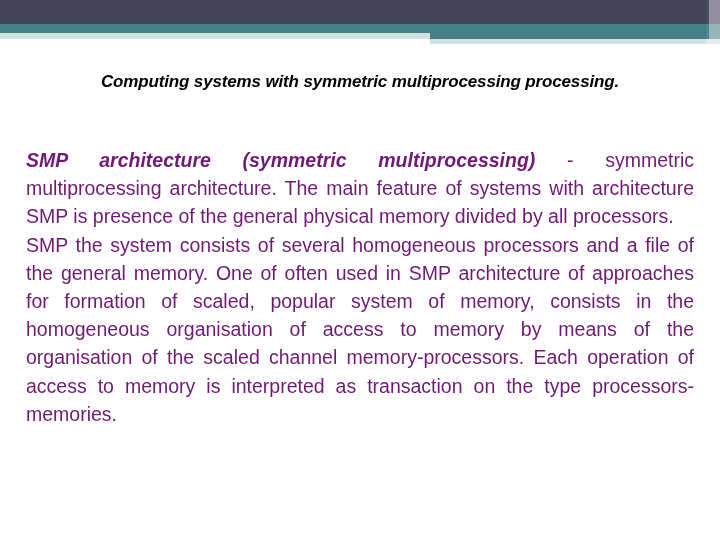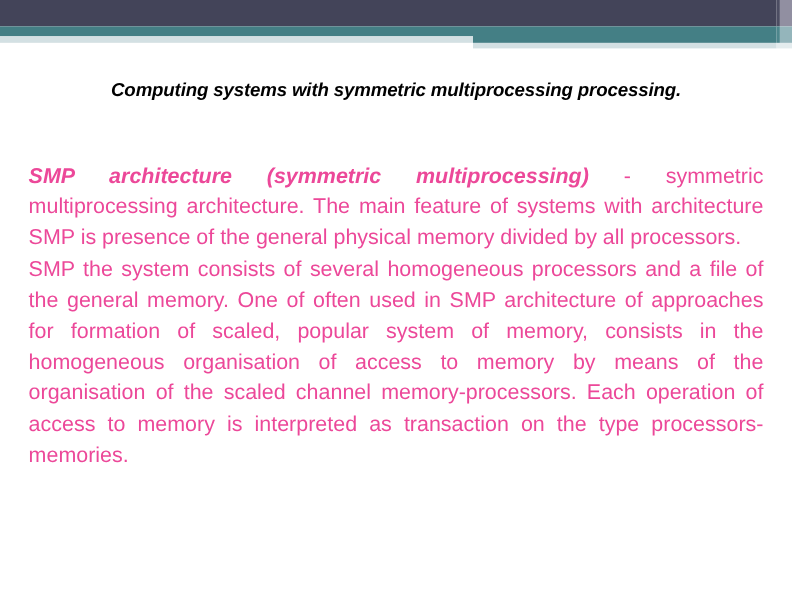--- a/index.html
+++ b/index.html
@@ -137,21 +137,21 @@
     letter-spacing: -0.15px;
   }
 
   .body-text {
     position: absolute;
     left: 26px;
     top: 102px;
     width: 668px;
     font-size: 19.5px;
     line-height: 28.2px;
-    color: #ec4899;
+    color: #701a75;
     text-align: justify;
   }
   .body-text p {
     margin: 0;
     text-align: justify;
     text-align-last: left;
   }
   .lead-term {
     font-weight: bold;
     font-style: italic;

